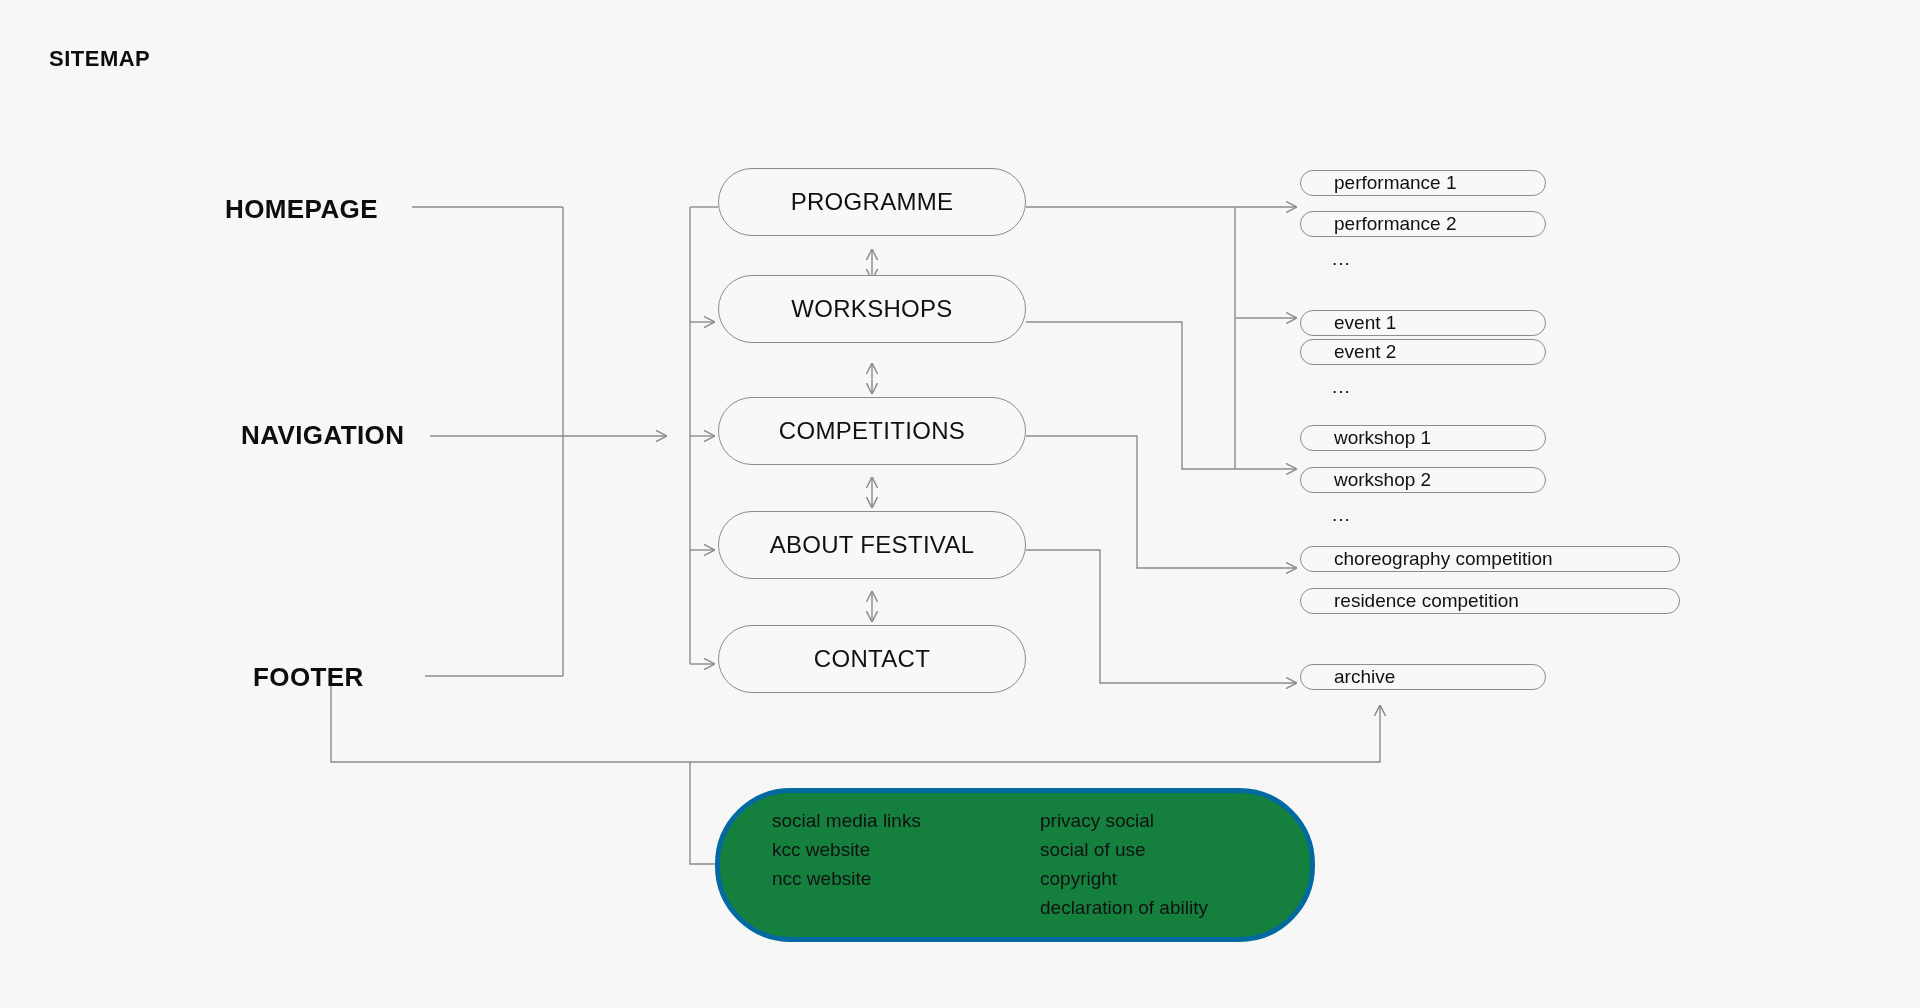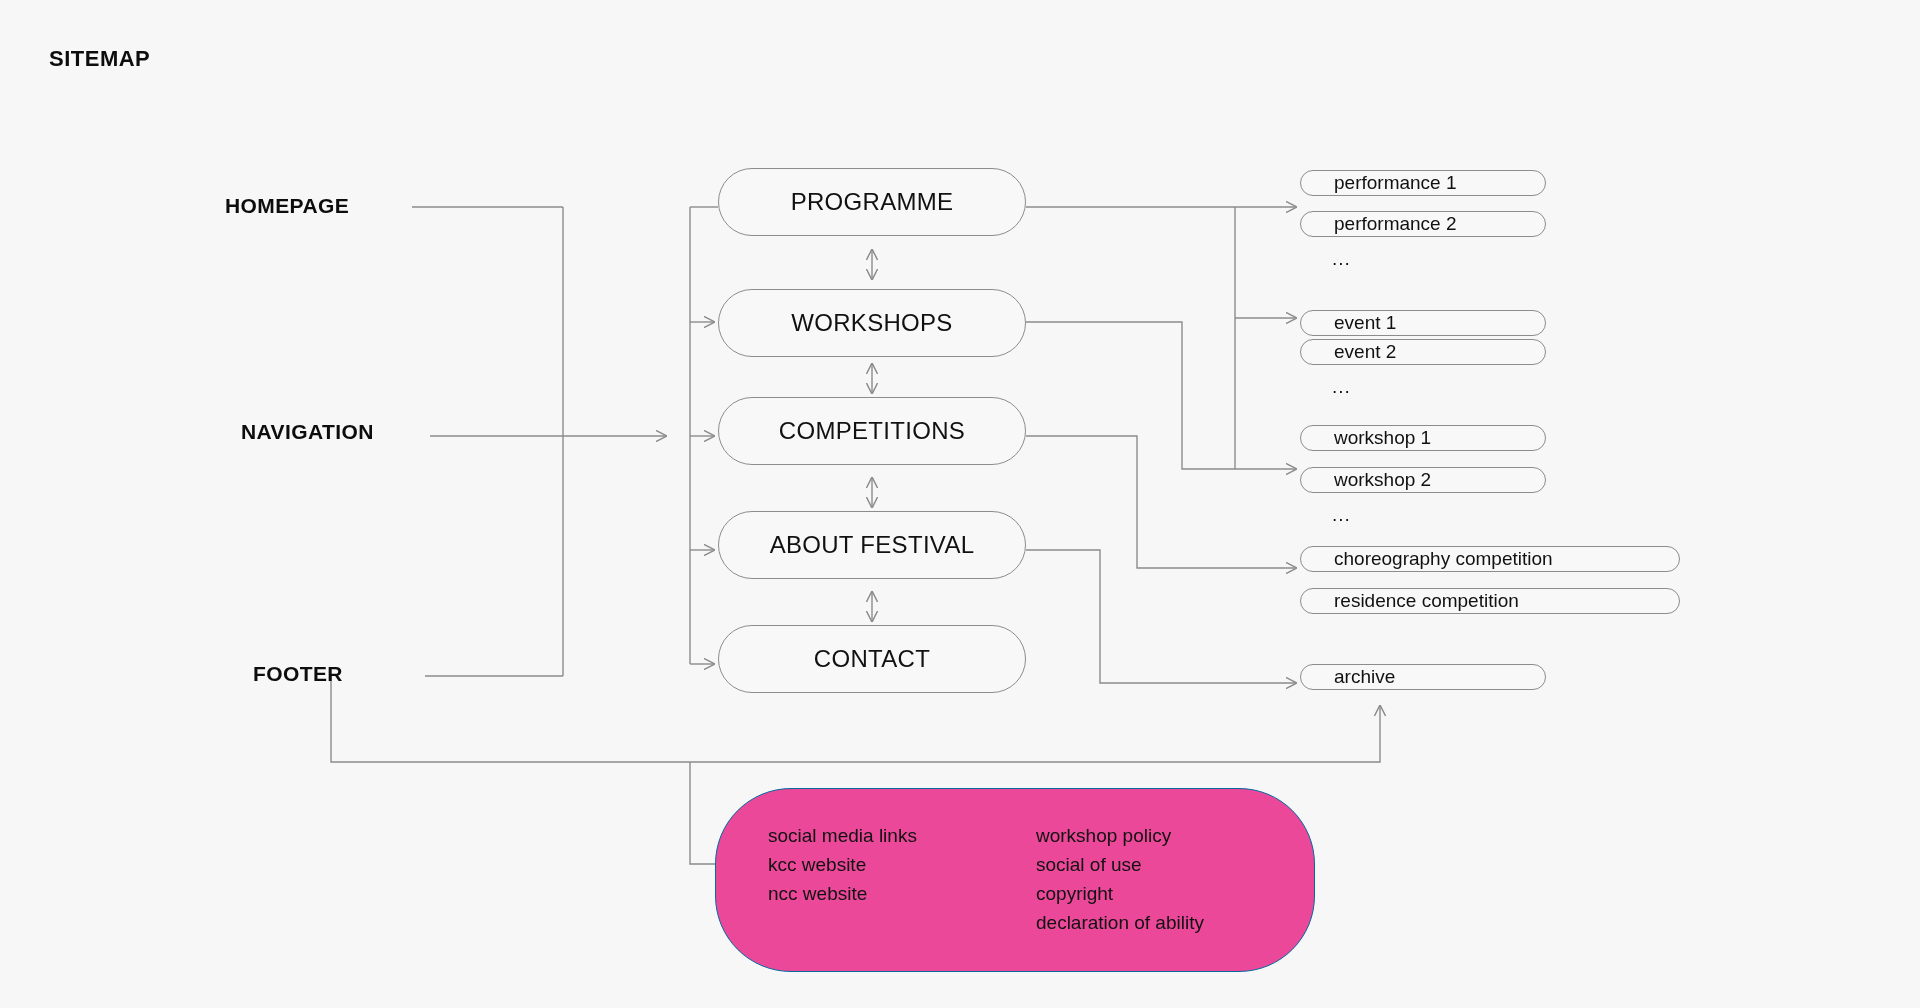--- a/index.html
+++ b/index.html
@@ -42,21 +42,21 @@
     top: 46px;
     font-size: 22px;
     font-weight: 700;
     letter-spacing: 0.5px;
     color: #0d0d0d;
   }
 
   
   .side-label {
     position: absolute;
-    font-size: 21px;
+    font-size: 26px;
     font-weight: 700;
     letter-spacing: 0.4px;
     color: #0d0d0d;
     white-space: nowrap;
   }
   .side-label.homepage   { left: 225px; top: 194px; }
   .side-label.navigation { left: 217px; top: 420px; margin-left: 24px; }
   .side-label.footer     { left: 253px; top: 662px; }
 
   
@@ -74,21 +74,21 @@
   
   .nav-node {
     left: 718px;
     width: 308px;
     height: 68px;
     justify-content: center;
     font-size: 24px;
     letter-spacing: 0.3px;
   }
   .nav-node.n0 { top: 168px; }
-  .nav-node.n1 { top: 289px; }
+  .nav-node.n1 { top: 275px; }
   .nav-node.n2 { top: 397px; }
   .nav-node.n3 { top: 511px; }
   .nav-node.n4 { top: 625px; }
 
   
   .leaf-node {
     left: 1300px;
     height: 26px;
     padding-left: 33px;
     font-size: 19px;
@@ -119,25 +119,25 @@
   .ellipsis.e-perf { top: 249px; }
   .ellipsis.e-ev   { top: 377px; }
   .ellipsis.e-ws   { top: 505px; }
 
   
   .footer-box {
     position: absolute;
     left: 715px;
     top: 788px;
     width: 600px;
-    height: 184px;
+    height: 154px;
     box-sizing: border-box;
-    border: 1px solid #0369a1;
+    border: 5px solid #0369a1;
     border-radius: 76px;
-    background: #ec4899;
+    background: #15803d;
     display: flex;
     align-items: center;
   }
   .footer-cols {
     display: flex;
     margin-left: 52px;
     gap: 68px;
   }
   .footer-col {
     display: flex;
@@ -234,21 +234,21 @@
   <div class="pill leaf-node l-arch">archive</div>
 
   <div class="footer-box">
     <div class="footer-cols">
       <div class="footer-col col-left">
         <span>social media links</span>
         <span>kcc website</span>
         <span>ncc website</span>
       </div>
       <div class="footer-col col-right">
-        <span>workshop policy</span>
+        <span>privacy social</span>
         <span>social of use</span>
         <span>copyright</span>
         <span>declaration of ability</span>
       </div>
     </div>
   </div>
 
 </div>
 
 </body></html>

